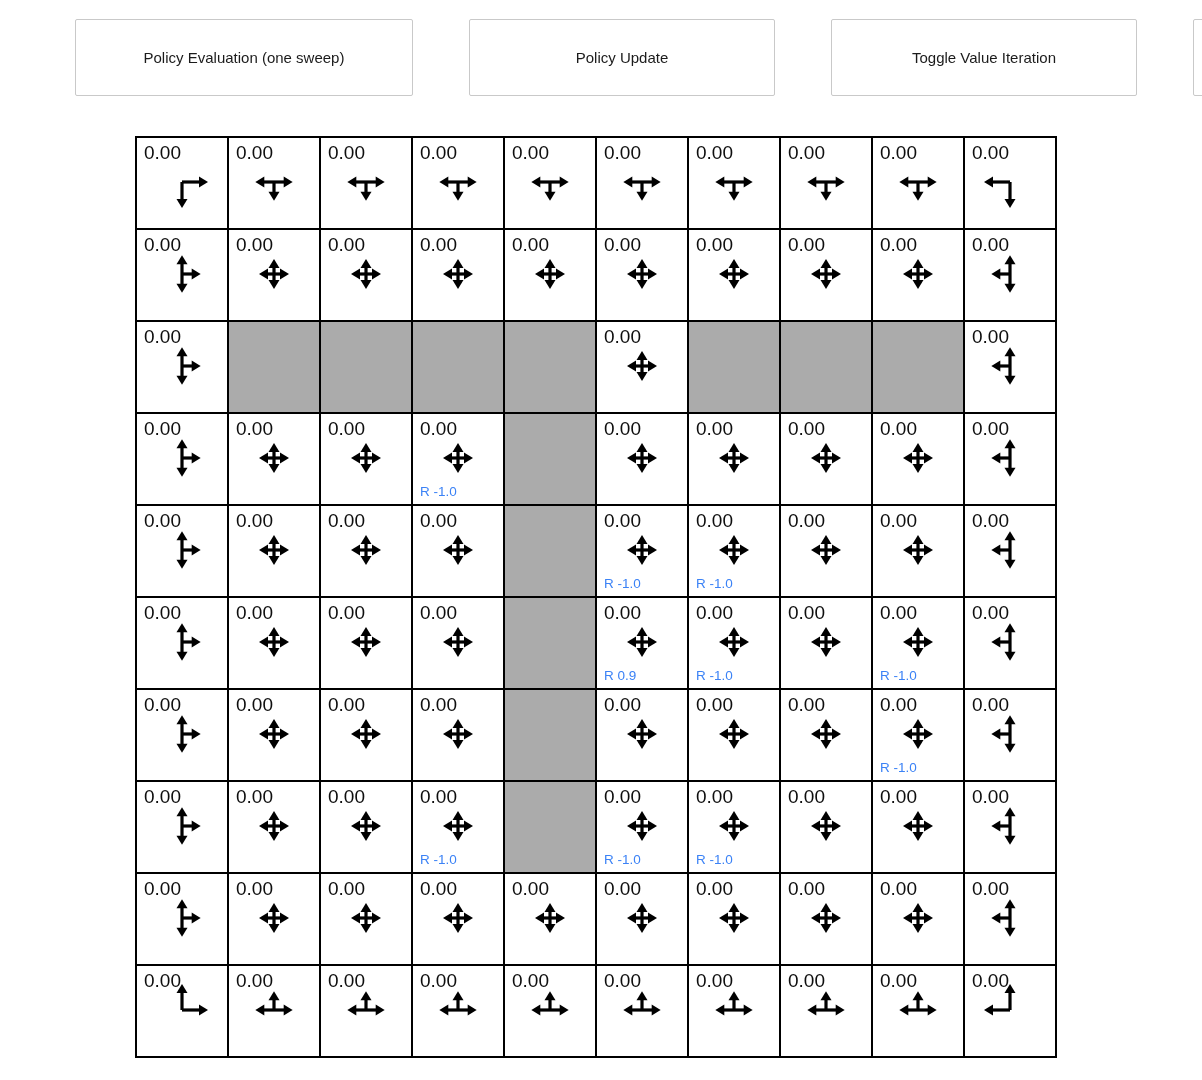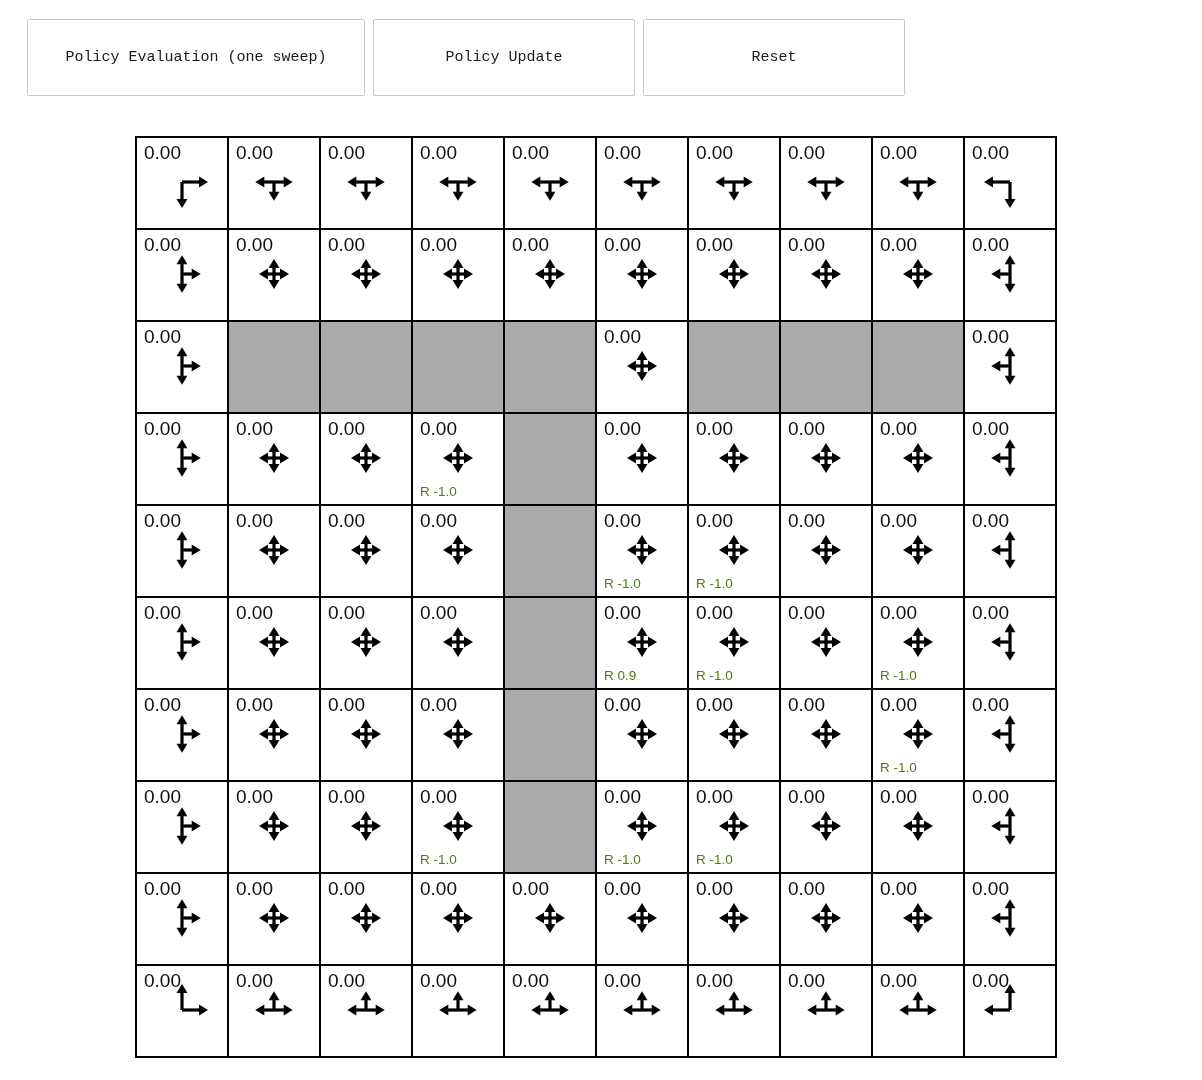--- a/index.html
+++ b/index.html
@@ -2,43 +2,44 @@
 <html style="--wall: #ababab; --line: #000000; --cellbg: #ffffff; --btn-border: #c9c9c9;"><head>
 <meta charset="utf-8">
 <style>
   html,body{margin:0;padding:0;background:#ffffff;}
   body{font-family:"Liberation Sans","DejaVu Sans",sans-serif;}
   .page{position:relative;width:1202px;height:1080px;background:#fff;overflow:hidden;}
 
   
   .toolbar{position:absolute;left:27px;top:19px;display:flex;gap:8px;}
   .btn{height:77px;background:#ffffff;border:1px solid var(--btn-border,#c9c9c9);
-       border-radius:2px;font-family:Liberation Mono, monospace;font-size:15px;color:#1b1b1b;
-       cursor:pointer;padding:0 10px;box-sizing:border-box;}
+       border-radius:2px;font-family:Liberation Sans, sans-serif;font-size:15px;color:#1b1b1b;
+       cursor:pointer;padding:0 10px;box-sizing:border-box;margin-left:48px;}
   .btn.w1{width:338px;}
-  .btn.w2{width:262px;}
+  .btn.w2{width:306px;}
 
   
   .grid{position:absolute;left:135px;top:136px;
         display:grid;grid-template-columns:repeat(10,92px);grid-auto-rows:92px;
         border-top:2px solid var(--line,#000);border-left:2px solid var(--line,#000);}
   .cell{position:relative;box-sizing:border-box;background:var(--cellbg,#fff);
         border-right:2px solid var(--line,#000);border-bottom:2px solid var(--line,#000);}
   .cell.wall{background:var(--wall,#ababab);}
   .val{position:absolute;left:7px;top:4px;font-size:19px;color:#0e0e0e;line-height:1.15;}
   .glyph{position:absolute;left:45px;top:44px;transform:translate(-50%,-50%);}
-  .reward{position:absolute;left:7px;bottom:5px;font-size:13.5px;color:#4d7c0f;}
+  .reward{position:absolute;left:7px;bottom:5px;font-size:13.5px;color:#3b82f6;}
 </style>
 </head>
 <body>
 
 <div class="page">
   <div class="toolbar">
     <button class="btn w1">Policy Evaluation (one sweep)</button>
     <button class="btn w2">Policy Update</button>
+    <button class="btn w2">Toggle Value Iteration</button>
     <button class="btn w2">Reset</button>
   </div>
   <div class="grid">
       <div class="cell">
         <div class="val">0.00</div>
         <svg width="56" height="56" viewBox="-28 -28 56 56" class="glyph">
           <line x1="0" y1="0" x2="19" y2="0" stroke="#000000" stroke-width="3.2"></line>
           <polygon points="26,0 17,5.5 17,-5.5" fill="#000000"></polygon>
           <line x1="0" y1="0" x2="0" y2="19" stroke="#000000" stroke-width="3.2"></line>
           <polygon points="0,26 -5.5,17 5.5,17" fill="#000000"></polygon>

